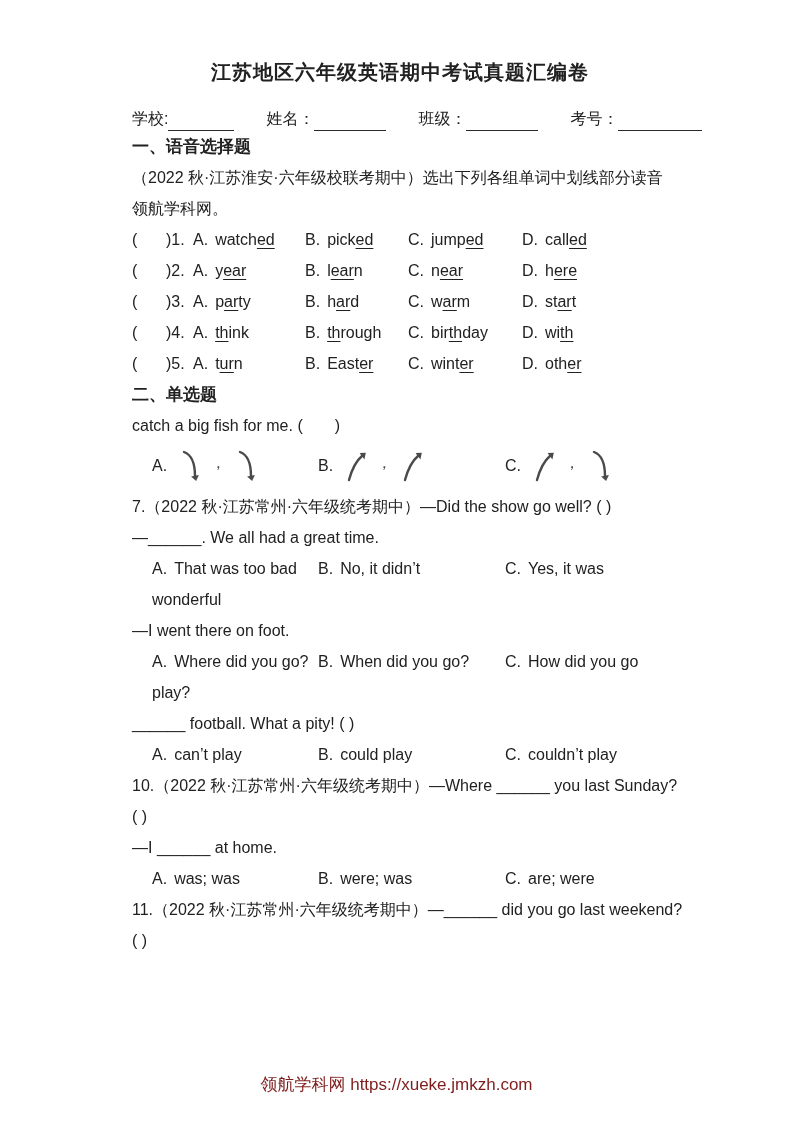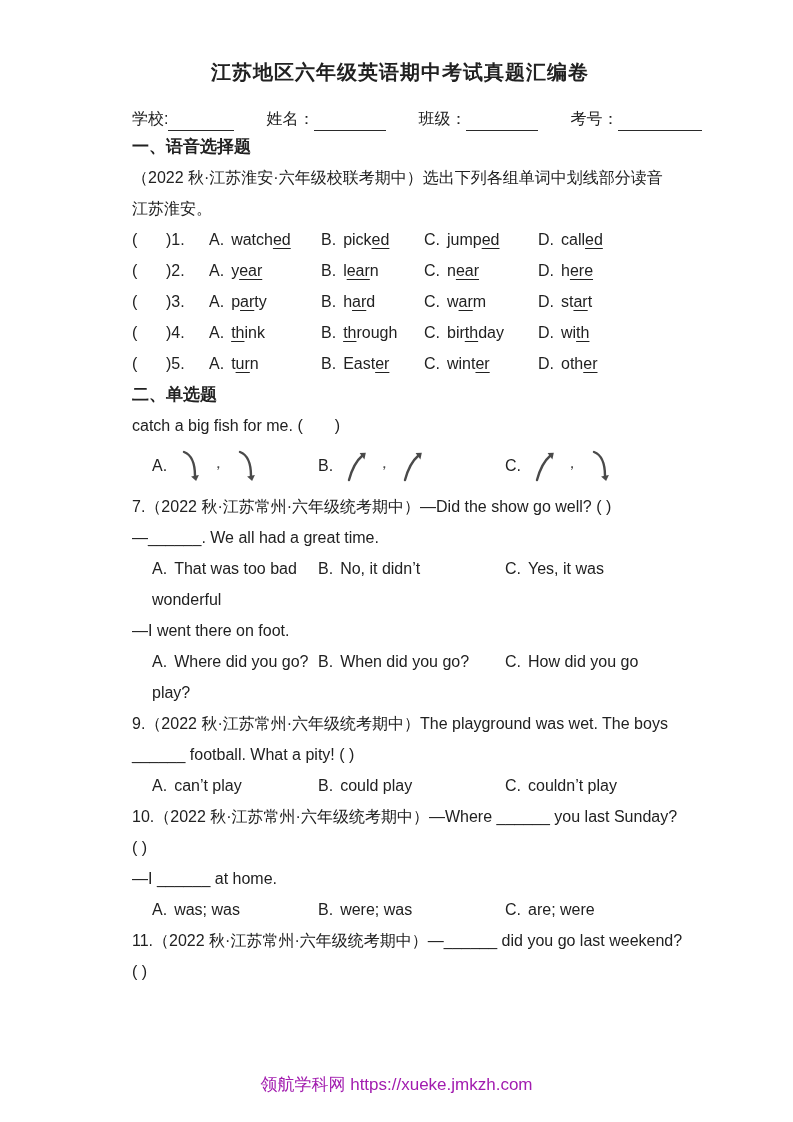--- a/index.html
+++ b/index.html
@@ -21,21 +21,21 @@
   .blank { display:inline-block; height:18px; border-bottom:1.4px solid #2a2a2a; }
   .b1{width:66px;} .b2{width:72px;} .b3{width:72px;} .b4{width:84px;}
   .hgap { width:4px; display:inline-block; }
   .sec-heading { font-size:17px; font-weight:bold; line-height:31px; 
     font-family:"Liberation Serif", serif; }
   .line { font-size:16px; line-height:31px; white-space:nowrap; }
   .prow { display:flex; font-size:16px; line-height:31px; white-space:nowrap; }
   .popen { display:inline-block; width:34px; }
   .pnum  { display:inline-block; width:27px; }
   .po    { display:inline-block; }
-  .poA{width:112px;margin-left:16px;} .poB{width:103px;} .poC{width:114px;} .poD{flex:1;}
+  .poA{width:112px;} .poB{width:103px;} .poC{width:114px;} .poD{flex:1;}
   .olab { margin-right:7px; }
   .u { text-decoration:underline; text-underline-offset:3px; }
   .optrow { display:flex; font-size:16px; line-height:31px; padding-left:20px; white-space:nowrap; }
   .oc1 { min-width:166px; } .oc2 { min-width:187px; }
   .cont { padding-left:20px; }
   .arrow-row { height:47px; align-items:center; padding-left:20px; margin:1px 0 2px 0; }
   .arr { display:inline-flex; align-items:center; }
   .arr svg { margin:0 5px; }
   .arrcomma { align-self:flex-end; padding-bottom:6px; color:#4a4a4a; margin:0 4px; }
   .watermark {
@@ -68,21 +68,21 @@
         </span>
       <span class="hgap"></span>
       <span class="hfield">
           <span>考号：</span>
           <span class="blank b4"></span>
         </span>
     </div>
 
     <div class="sec-heading">一、语音选择题</div>
     <p class="line">（2022 秋·江苏淮安·六年级校联考期中）选出下列各组单词中划线部分读音</p>
-    <p class="line">江苏淮安。</p>
+    <p class="line">领航学科网。</p>
 
     <div class="prow">
       <span class="popen">(</span>
         <span class="pnum">)1.</span>
       <span class="po poA"><span class="olab">A.</span><span><span>watch</span><span class="u">ed</span><span></span></span></span>
       <span class="po poB"><span class="olab">B.</span><span><span>pick</span><span class="u">ed</span><span></span></span></span>
       <span class="po poC"><span class="olab">C.</span><span><span>jump</span><span class="u">ed</span><span></span></span></span>
       <span class="po poD"><span class="olab">D.</span><span><span>call</span><span class="u">ed</span><span></span></span></span>
     </div>
 
@@ -175,21 +175,20 @@
     <p class="line cont">wonderful</p>
 
     <p class="line">—I went there on foot.</p>
     <div class="optrow">
       <span class="oc1"><span class="olab">A.</span><span>Where did you go?</span></span>
       <span class="oc2"><span class="olab">B.</span><span>When did you go?</span></span>
       <span><span class="olab">C.</span><span>How did you go</span></span>
     </div>
     <p class="line cont">play?</p>
 
-    <p class="line">9.（2022 秋·江苏常州·六年级统考期中）The playground was wet. The boys</p>
     <p class="line">______ football. What a pity! (  )</p>
     <div class="optrow">
       <span class="oc1"><span class="olab">A.</span><span>can’t play</span></span>
       <span class="oc2"><span class="olab">B.</span><span>could play</span></span>
       <span><span class="olab">C.</span><span>couldn’t play</span></span>
     </div>
 
     <p class="line">10.（2022 秋·江苏常州·六年级统考期中）—Where ______ you last Sunday?</p>
     <p class="line">(  )</p>
     <p class="line">—I ______ at home.</p>
@@ -197,14 +196,14 @@
       <span class="oc1"><span class="olab">A.</span><span>was; was</span></span>
       <span class="oc2"><span class="olab">B.</span><span>were; was</span></span>
       <span><span class="olab">C.</span><span>are; were</span></span>
     </div>
 
     <p class="line">11.（2022 秋·江苏常州·六年级统考期中）—______ did you go last weekend?</p>
     <p class="line">(  )</p>
 
   </div>
 
-  <div class="watermark" style="color: #a21caf;">领航学科网 https://xueke.jmkzh.com</div>
+  <div class="watermark" style="color: #7f1d1d;">领航学科网 https://xueke.jmkzh.com</div>
 </div>
 
 </body></html>

